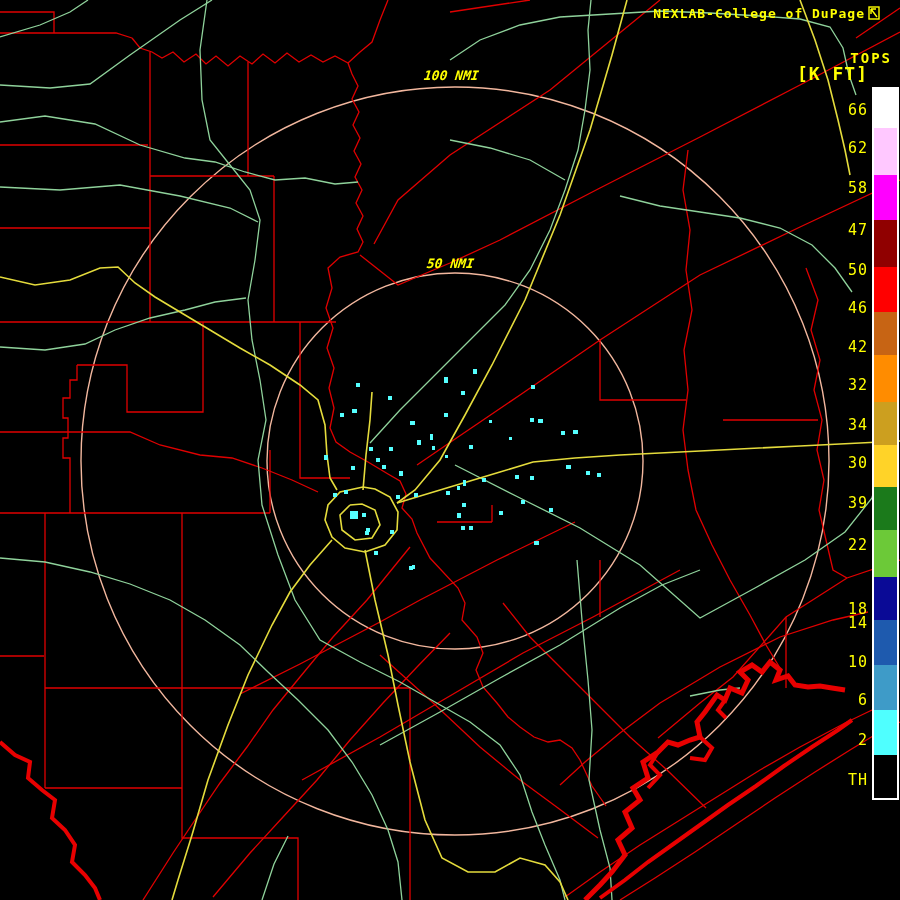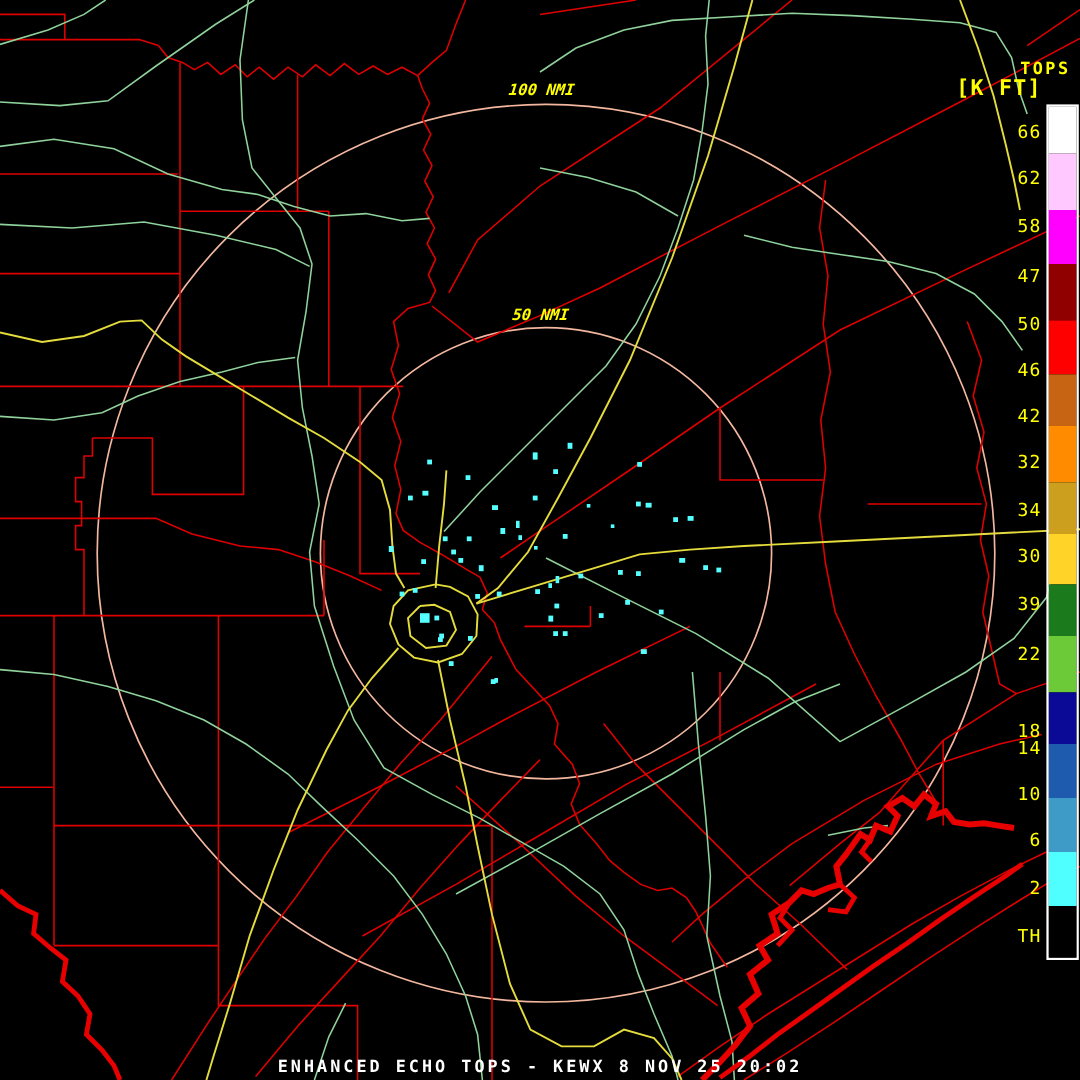--- a/index.html
+++ b/index.html
@@ -180,20 +180,24 @@
         <rect x="445" y="455" width="3" height="3" fill="#55FFFF"></rect>
         <rect x="489" y="420" width="3" height="3" fill="#55FFFF"></rect>
         <rect x="509" y="437" width="3" height="3" fill="#55FFFF"></rect>
         <rect x="463" y="480" width="3" height="6" fill="#55FFFF"></rect>
         <rect x="430" y="434" width="3" height="6" fill="#55FFFF"></rect>
         <rect x="457" y="486" width="3" height="4" fill="#55FFFF"></rect>
         <rect x="432" y="446" width="3" height="4" fill="#55FFFF"></rect>
       </g>
   </svg>
 
+  <div id="title" class="ylabel"><span>NEXLAB-College of DuPage</span><span id="logo-glyph"><svg width="12" height="14" viewBox="0 0 12 14">
+          <rect x="1" y="1" width="10" height="12" fill="none" stroke="#FFFF00" stroke-width="1.4"></rect>
+          <path d="M9,11 L3,3 M3,3 L3,8 M3,3 L8,3" fill="none" stroke="#FFFF00" stroke-width="1.4"></path>
+        </svg></span></div>
 
   <div id="tops-label" class="ylabel">TOPS</div>
   <div id="kft-label" class="ylabel">[K FT]</div>
 
   <div id="colorbar">
       <div class="seg" style="height: 39px; background: rgb(255, 255, 255);"></div>
       <div class="seg" style="height: 47px; background: rgb(255, 200, 255);"></div>
       <div class="seg" style="height: 45px; background: rgb(255, 0, 255);"></div>
       <div class="seg" style="height: 47px; background: rgb(144, 0, 0);"></div>
       <div class="seg" style="height: 45px; background: rgb(255, 0, 0);"></div>
@@ -226,14 +230,13 @@
       <div class="cb-tick" style="top: 614px;">14</div>
       <div class="cb-tick" style="top: 653px;">10</div>
       <div class="cb-tick" style="top: 691px;">6</div>
       <div class="cb-tick" style="top: 731px;">2</div>
       <div class="cb-tick" style="top: 771px;">TH</div>
     </div>
 
   <div id="nmi100" class="nmi">100 NMI</div>
   <div id="nmi50" class="nmi">50 NMI</div>
 
-  <div id="footer">ENHANCED ECHO TOPS - KEWX 8 NOV 25 20:02</div>
 </div>
 
 </body></html>

